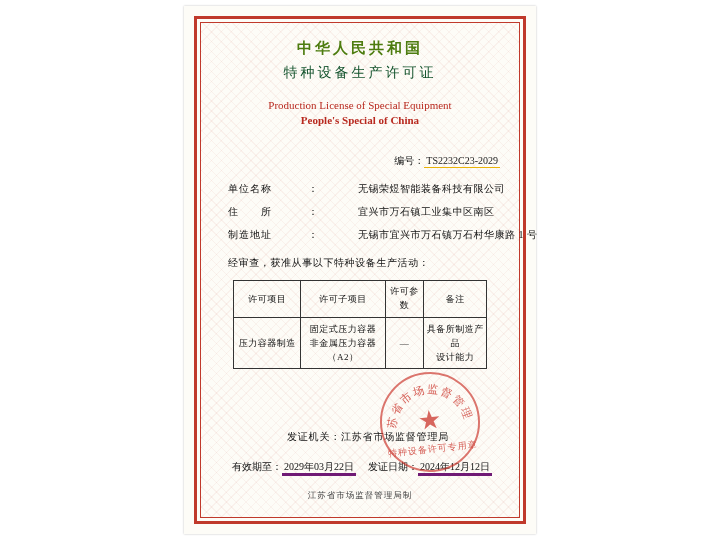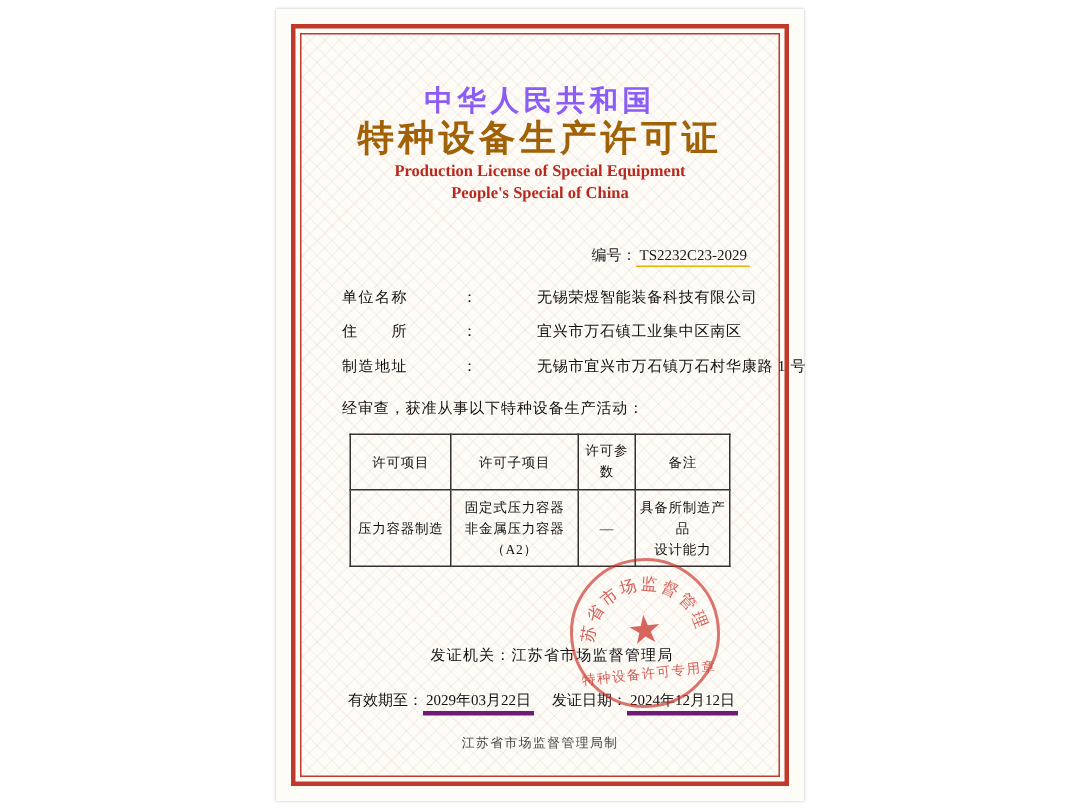--- a/index.html
+++ b/index.html
@@ -61,42 +61,42 @@
     position: absolute;
     left: 26px;
     top: 26px;
     right: 26px;
     bottom: 26px;
   }
 
   
   .title-cn {
     text-align: center;
-    color: #8b5cf6;
+    color: #4d7c0f;
     font-weight: bold;
     letter-spacing: 3px;
-    font-size: 19px;
+    font-size: 15px;
     line-height: 24px;
-    margin-top: 24px;
+    margin-top: 4px;
   }
   .title-cn2 {
     text-align: center;
-    color: #a16207;
-    font-weight: bold;
+    color: #14532d;
+    font-weight: normal;
     letter-spacing: 3px;
-    font-size: 24px;
+    font-size: 14px;
     line-height: 26px;
   }
   .title-en {
     text-align: center;
     color: #b8281e;
-    font-weight: bold;
+    font-weight: normal;
     font-size: 11px;
     line-height: 15px;
-    margin-top: 1px;
+    margin-top: 12px;
   }
   .title-en2 {
     text-align: center;
     color: #b8281e;
     font-weight: bold;
     font-size: 11px;
     line-height: 15px;
   }
 
   

